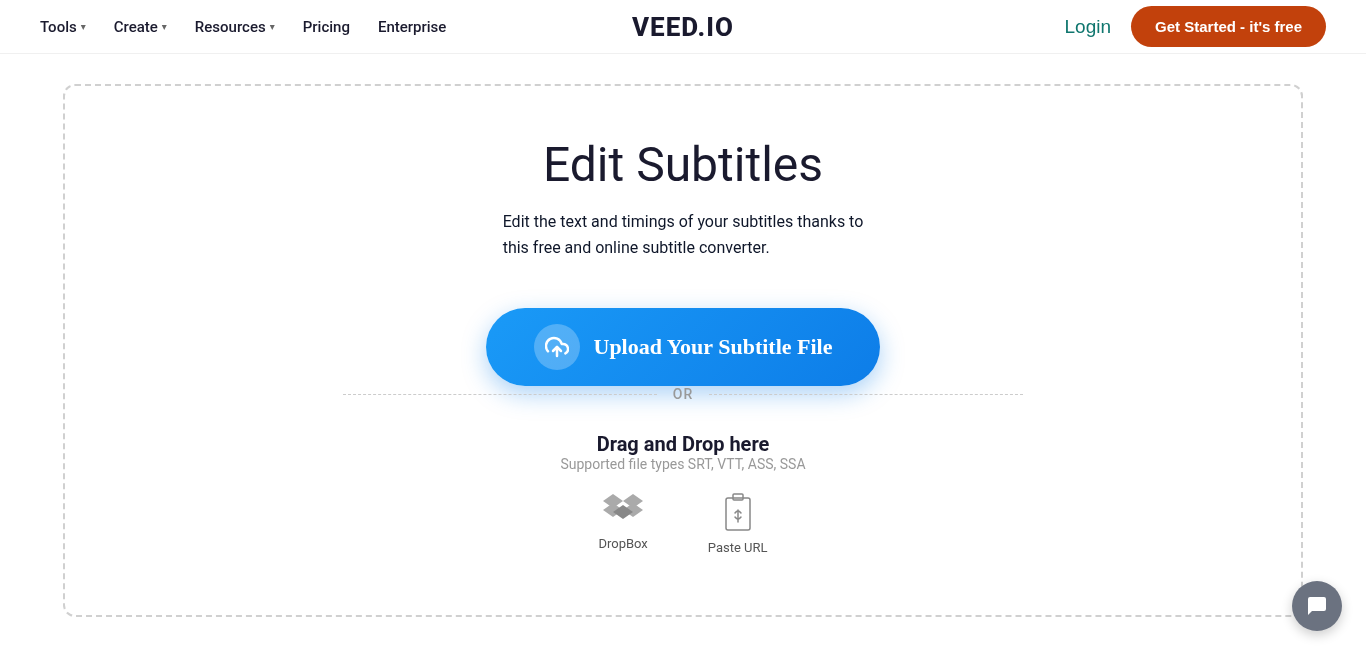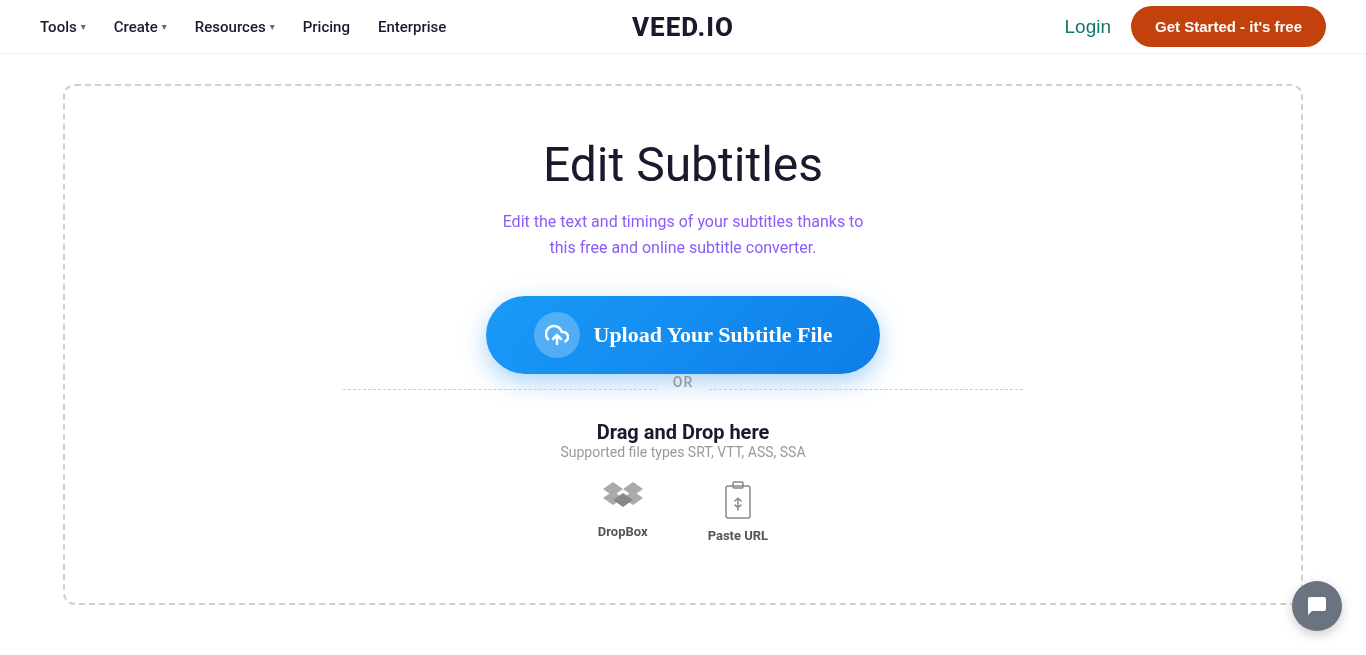--- a/index.html
+++ b/index.html
@@ -109,24 +109,23 @@
     .page-title {
       font-size: 48px;
       font-weight: 400;
       color: #1a1a2e;
       margin-bottom: 16px;
       text-align: center;
     }
 
     .page-subtitle {
       font-size: 16px;
-      color: #8b5cf6;
-      text-align: center;
+      color: #0f172a;
       line-height: 1.6;
-      margin-bottom: 36px;
+      margin-bottom: 48px;
     }
 
     .upload-btn {
       display: flex;
       align-items: center;
       gap: 14px;
       background: linear-gradient(135deg, #1a9af7, #0d7de8);
       color: #ffffff;
       border: none;
       border-radius: 50px;
@@ -150,21 +149,21 @@
     }
 
     .upload-arrow {
       width: 24px;
       height: 24px;
     }
 
     
     .or-divider {
       display: flex;
-      align-items: flex-end;
+      align-items: center;
       width: 680px;
       margin-bottom: 30px;
     }
 
     .or-line {
       flex: 1;
       border: none;
       border-top: 1.5px dashed #ccc;
     }
 
@@ -198,21 +197,20 @@
       display: flex;
       flex-direction: column;
       align-items: center;
       gap: 8px;
       cursor: pointer;
     }
 
     .integration-label {
       font-size: 13px;
       color: #555;
-      font-weight: bold;
     }
 
     
     .dropbox-icon {
       width: 40px;
       height: 36px;
       color: #888;
     }
 
     .paste-url-icon {

